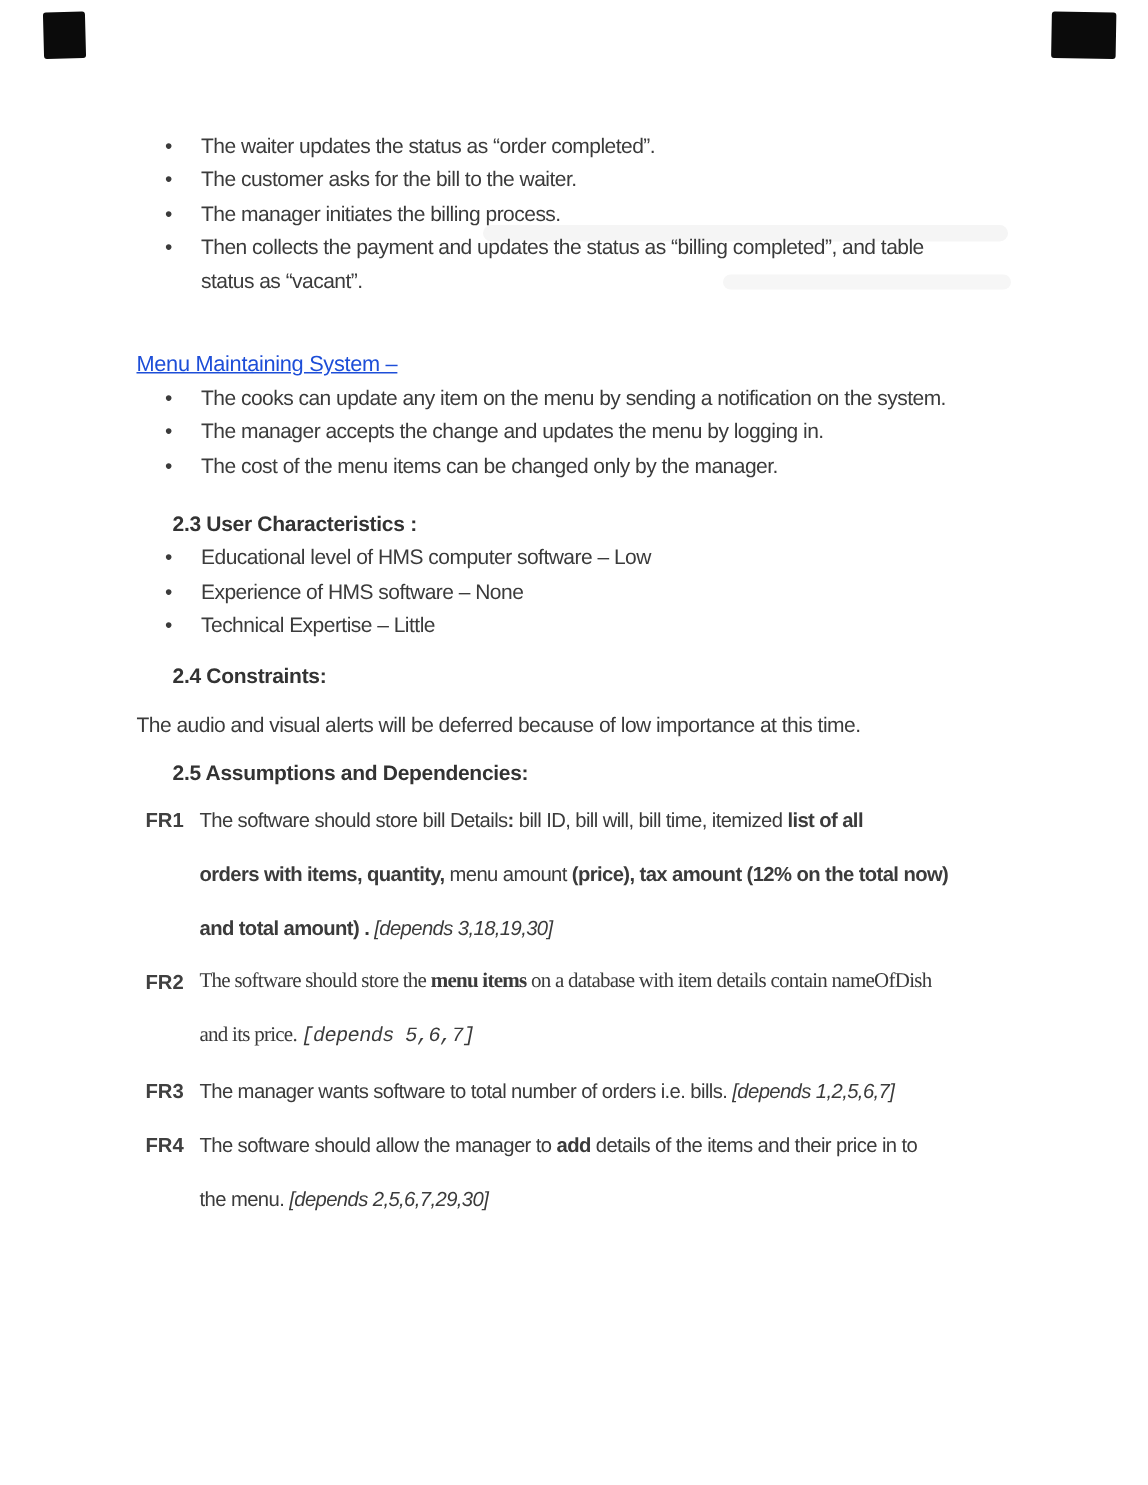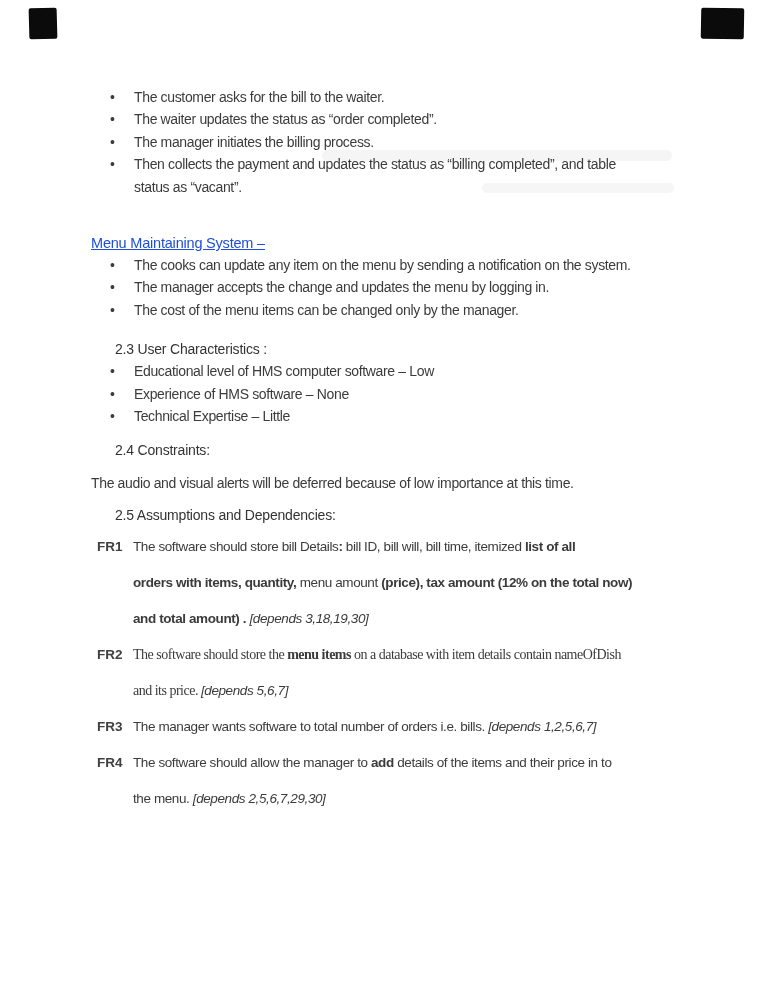--- a/index.html
+++ b/index.html
@@ -29,21 +29,21 @@
     position: absolute; left: 19px; top: 0;
     line-height: 22.4px; font-size: 14px; color: #3b3b3b;
   }
   .bl { line-height: 22.4px; font-size: 14px; letter-spacing: -0.35px; white-space: nowrap; }
 
   .underlined-heading {
     font-size: 14.5px; font-weight: 400; text-decoration: underline;
     margin: 34px 0 0 0; line-height: 22px; letter-spacing: -0.2px; color: #1d4ed8;
   }
   .bold-heading {
-    font-size: 14px; font-weight: 400; color: #333333;
+    font-size: 14px; font-weight: 700; color: #333333;
     margin: 0 0 0 24px; line-height: 22px; letter-spacing: -0.2px;
   }
   .h-23 { margin-top: 17px; }
   .h-24 { margin-top: 12px; }
   .h-25 { margin-top: 10px; }
   .list-menu, .list-uc { margin-top: 14px; }
   .list-uc { margin-top: 13px; }
   .body-paragraph {
     margin: 11px 0 0 0; line-height: 22px; font-size: 14px;
     letter-spacing: -0.35px; white-space: nowrap;
@@ -53,40 +53,40 @@
   .req { display: flex; }
   .req-label {
     flex: none; width: 36px; margin-left: 6px;
     font-weight: 700; font-size: 13.5px; line-height: 36px; color: #404040;
   }
   .req-lines { flex: 1; min-width: 0; }
   .req-line { line-height: 36px; font-size: 13.5px; letter-spacing: -0.4px; white-space: nowrap; }
   .req-line.serif { font-family: "Liberation Serif", serif; font-size: 14px; letter-spacing: -0.5px; }
   .req-line .b { font-weight: 700; }
   .req-line .i { font-style: italic; }
-  .req-line .sans { font-family: Liberation Sans, sans-serif; font-size: 13.5px; letter-spacing: -0.4px; }
+  .req-line .sans { font-family: Liberation Mono, monospace; font-size: 13.5px; letter-spacing: -0.4px; }
 </style>
 </head>
 <body>
 
 <div class="page">
   <div class="scan-mark mark-left"></div>
   <div class="scan-mark mark-right"></div>
   <div class="streak streak-1"></div>
   <div class="streak streak-2"></div>
 
   <div class="content">
 
     <ul class="bullets list-billing">
 
     <li class="bullet-item">
-          <div class="bl">The customer asks for the bill to the waiter.</div>
+          <div class="bl">The waiter updates the status as “order completed”.</div>
         </li>
         <li class="bullet-item">
-          <div class="bl">The waiter updates the status as “order completed”.</div>
+          <div class="bl">The customer asks for the bill to the waiter.</div>
         </li>
         <li class="bullet-item">
           <div class="bl">The manager initiates the billing process.</div>
         </li>
         <li class="bullet-item">
           <div class="bl">Then collects the payment and updates the status as “billing completed”, and table</div>
           <div class="bl">status as “vacant”.</div>
         </li>
       </ul>
 

